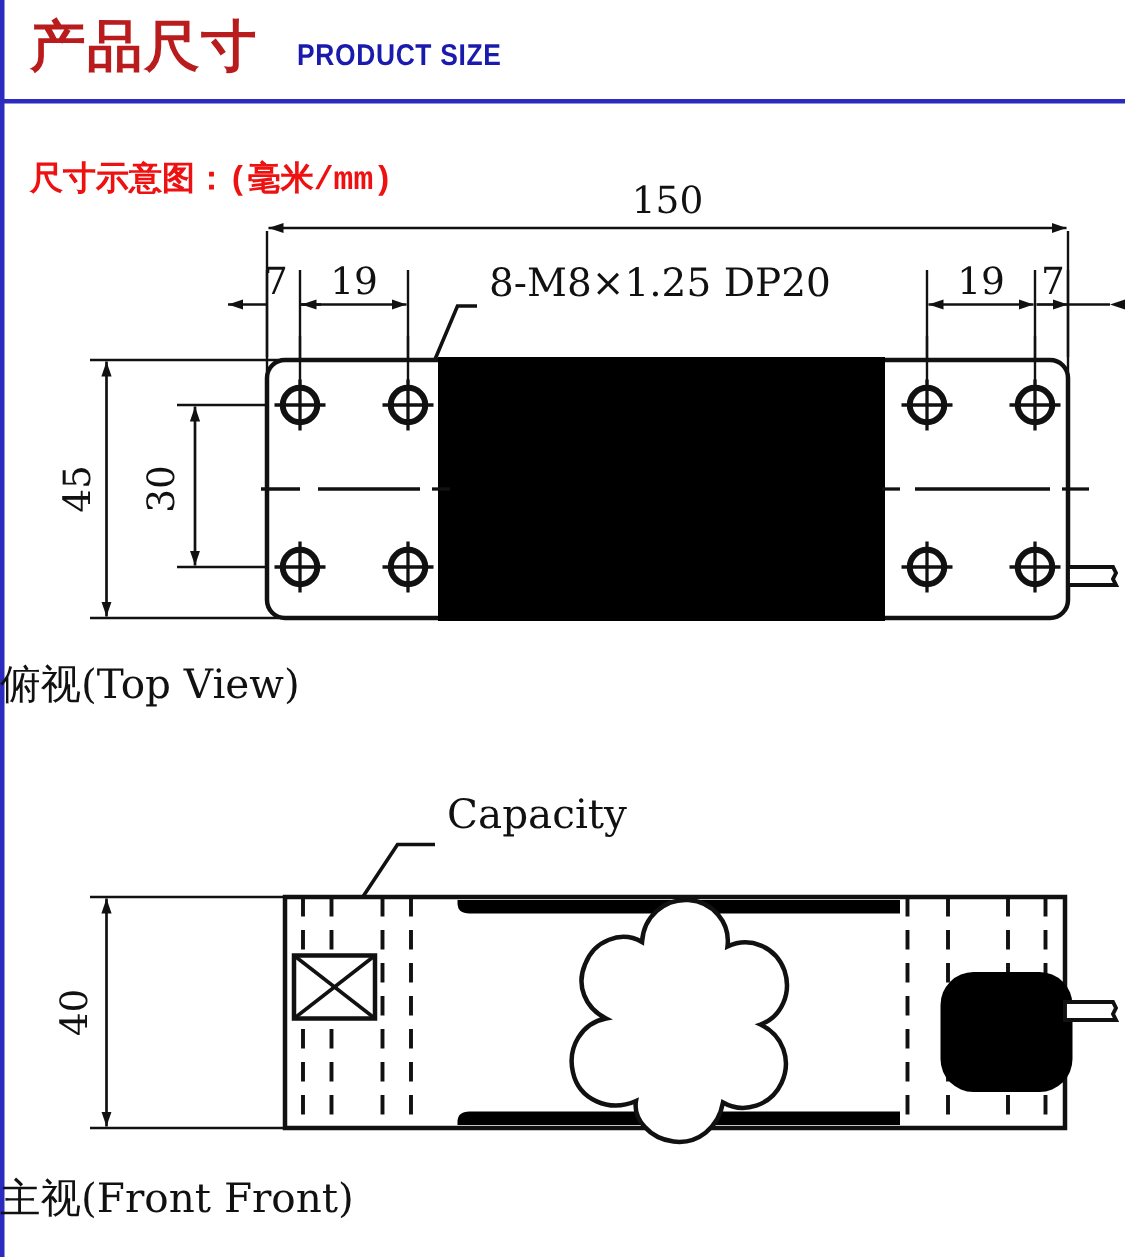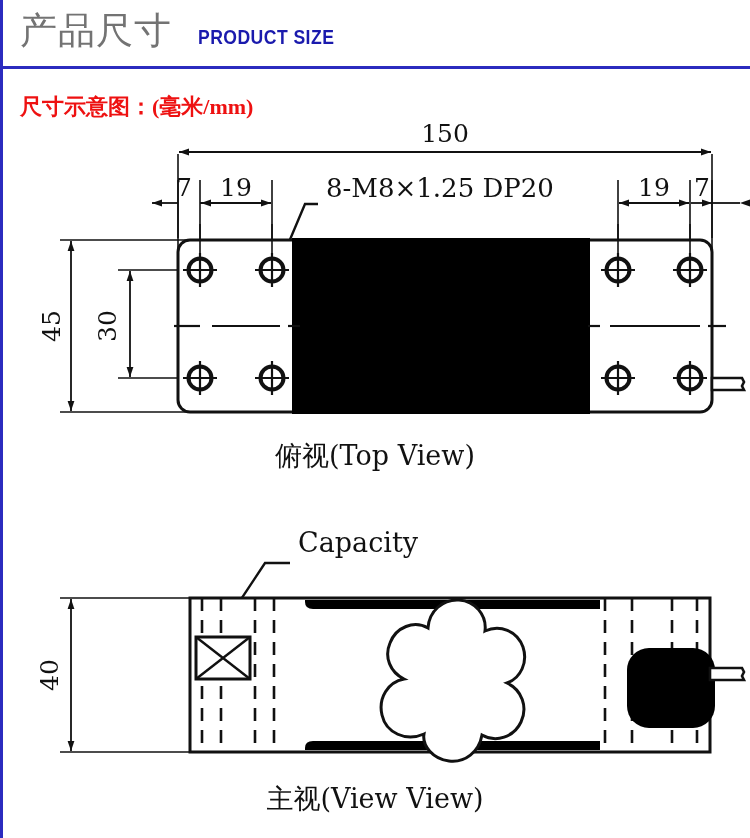--- a/index.html
+++ b/index.html
@@ -38,64 +38,63 @@
     left: 0; top: 66px;
     width: 750px;
     height: 3px;
     background: #2b2bbf;
   }
   #title-cn {
     position: absolute;
     left: 20px; top: 6px;
     font-family: "DejaVu Sans", sans-serif;
     font-size: 37px;
-    font-weight: normal;
-    color: #737373;
+    font-weight: bold;
+    color: #b91c1c;
     letter-spacing: 1px;
     line-height: 50px;
     white-space: nowrap;
   }
   #title-en {
     position: absolute;
     left: 198px; top: 26px;
     font-family: "Liberation Sans", sans-serif;
     font-size: 20px;
     font-weight: bold;
     color: #1a1aad;
     letter-spacing: 0.5px;
     transform: scaleX(0.88);
     transform-origin: left center;
     white-space: nowrap;
   }
 
   
   #subtitle {
     position: absolute;
-    left: 20px; top: 92px;
-    font-family: Liberation Serif, serif;
+    left: 20px; top: 104px;
+    font-family: Liberation Mono, monospace;
     font-size: 22px;
     font-weight: bold;
     color: #ee1111;
     white-space: nowrap;
   }
 
   
   #drawing {
     position: absolute;
     left: 0; top: 120px;
     width: 600px;
     height: 718px;
   }
   #drawing svg { display: block; }
 
   
   .view-caption {
     position: absolute;
     width: 750px;
-    text-align: center;
     font-family: "DejaVu Serif", serif;
     font-size: 27px;
     color: #111111;
     white-space: nowrap;
   }
   #caption-top  { top: 438px; }
   #caption-front{ top: 781px; }
 </style>
 </head>
 <body>
@@ -275,13 +274,13 @@
              C433,639 422,626 424,614 Z" fill="#ffffff" stroke="#111" stroke-width="3"></path>
 
     <rect x="627" y="528" width="88" height="80" rx="22" ry="22" fill="#000000"></rect>
 
     <path d="M710,548 L742,548 L744,552 L742,556 L744,560 L710,560 Z" fill="#ffffff" stroke="#111" stroke-width="2.6"></path>
   </g>
 </svg>
 </div>
 
 <div class="view-caption" id="caption-top">俯视(Top View)</div>
-<div class="view-caption" id="caption-front">主视(View View)</div>
+<div class="view-caption" id="caption-front">主视(Front Front)</div>
 
 </body></html>

